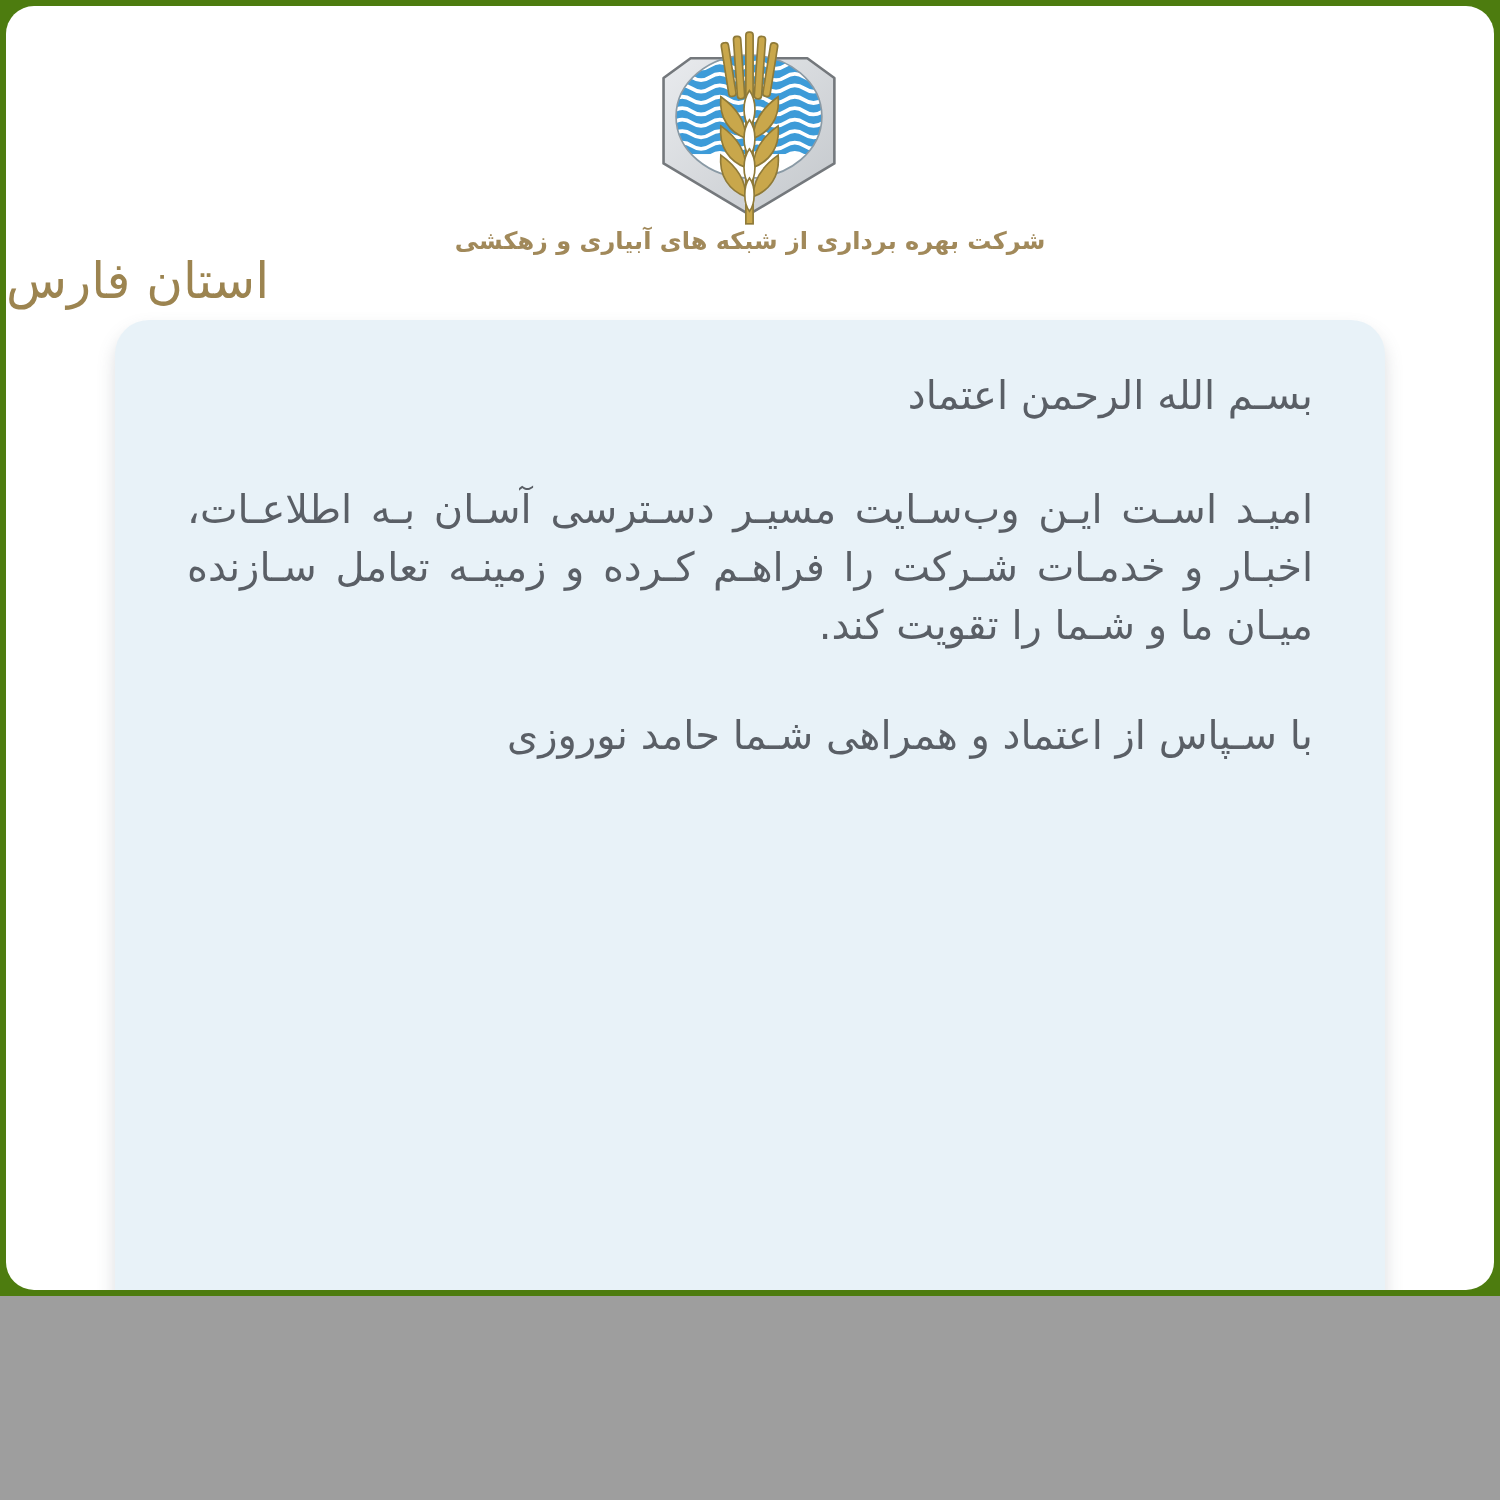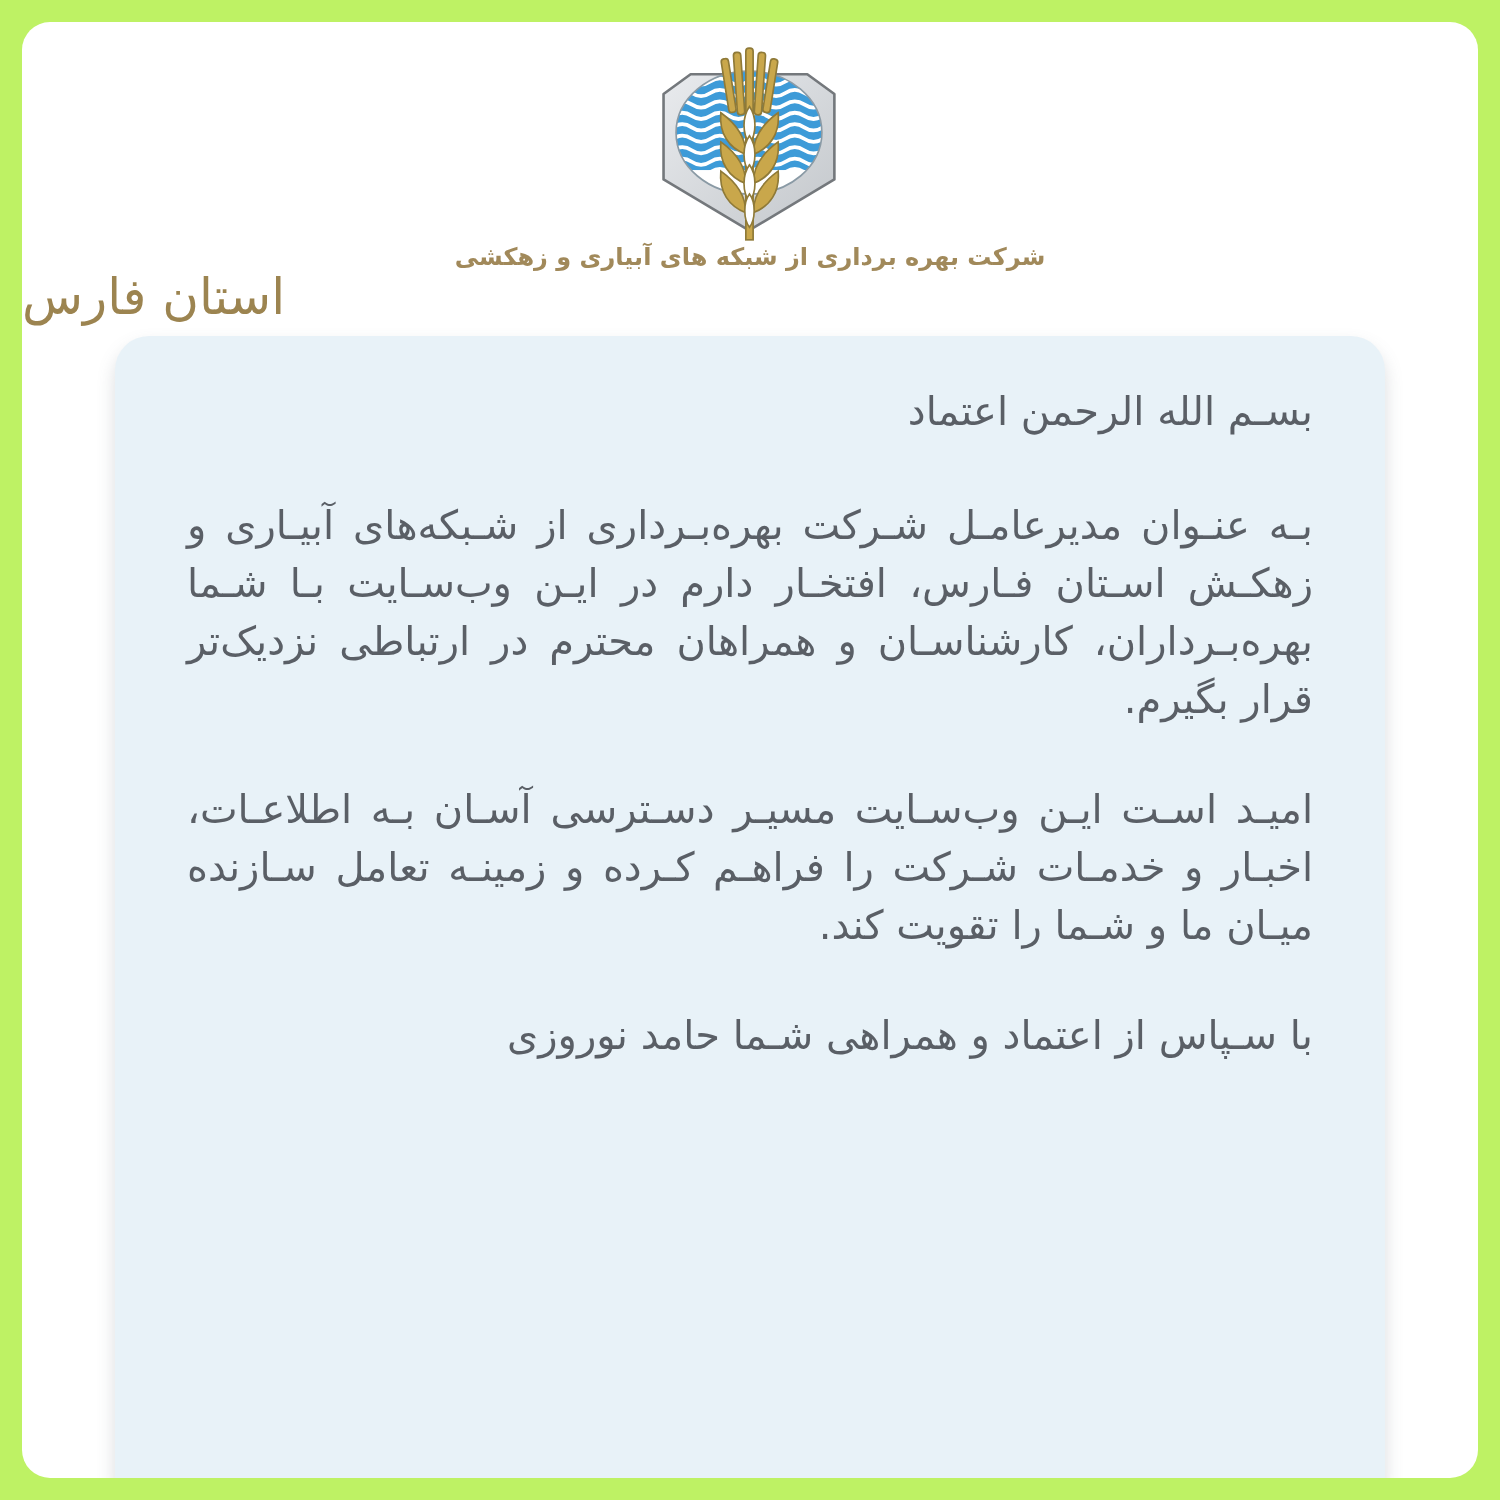--- a/index.html
+++ b/index.html
@@ -1,22 +1,22 @@
 <!DOCTYPE html>
 <html lang="fa"><head>
 <meta charset="utf-8">
 <style>
   html, body { margin: 0; padding: 0; }
   body { background: #9e9e9e; font-family: "DejaVu Sans", sans-serif; }
 
   .canvas {
-    width: 1500px; height: 1500px;
-    background: #bef264;
+    width: 1500px; height: 1296px;
+    background: #4d7c0f;
     box-sizing: border-box;
-    padding: 22px;
+    padding: 6px;
     position: relative;
   }
   .page-inner {
     width: 100%; height: 100%;
     background: #ffffff;
     border-radius: 28px;
     box-sizing: border-box;
     padding-top: 22px;
     overflow: hidden;
   }
@@ -158,19 +158,18 @@
             <path d="M87.5,176 C81.5,168 81.5,152 87.5,144 C93.5,152 93.5,168 87.5,176 Z"></path>
           </g>
         </svg>
       </div>
       <div class="company-line1">شرکت بهره برداری از شبکه های آبیاری و زهکشی</div>
       <div class="company-line2">استان فارس</div>
     </header>
 
     <main class="card">
       <p class="basmala">بسـم الله الرحمن اعتماد</p>
-      <p class="para">بـه عنـوان مدیرعامـل شـرکت بهره‌بـرداری از شـبکه‌های آبیـاری و زهکـش اسـتان فـارس، افتخـار دارم در ایـن وب‌سـایت بـا شـما بهره‌بـرداران، کارشناسـان و همراهان محترم در ارتباطی نزدیک‌تر قرار بگیرم.</p>
       <p class="para no-gap-before">امیـد اسـت ایـن وب‌سـایت مسیـر دسـترسی آسـان بـه اطلاعـات، اخبـار و خدمـات شـرکت را فراهـم کـرده و زمینـه تعامل سـازنده میـان ما و شـما را تقویت کند.</p>
       <p class="closing">با سـپاس از اعتماد و همراهی شـما حامد نوروزی</p>
     </main>
 
   </div>
 </div>
 
 </body></html>

